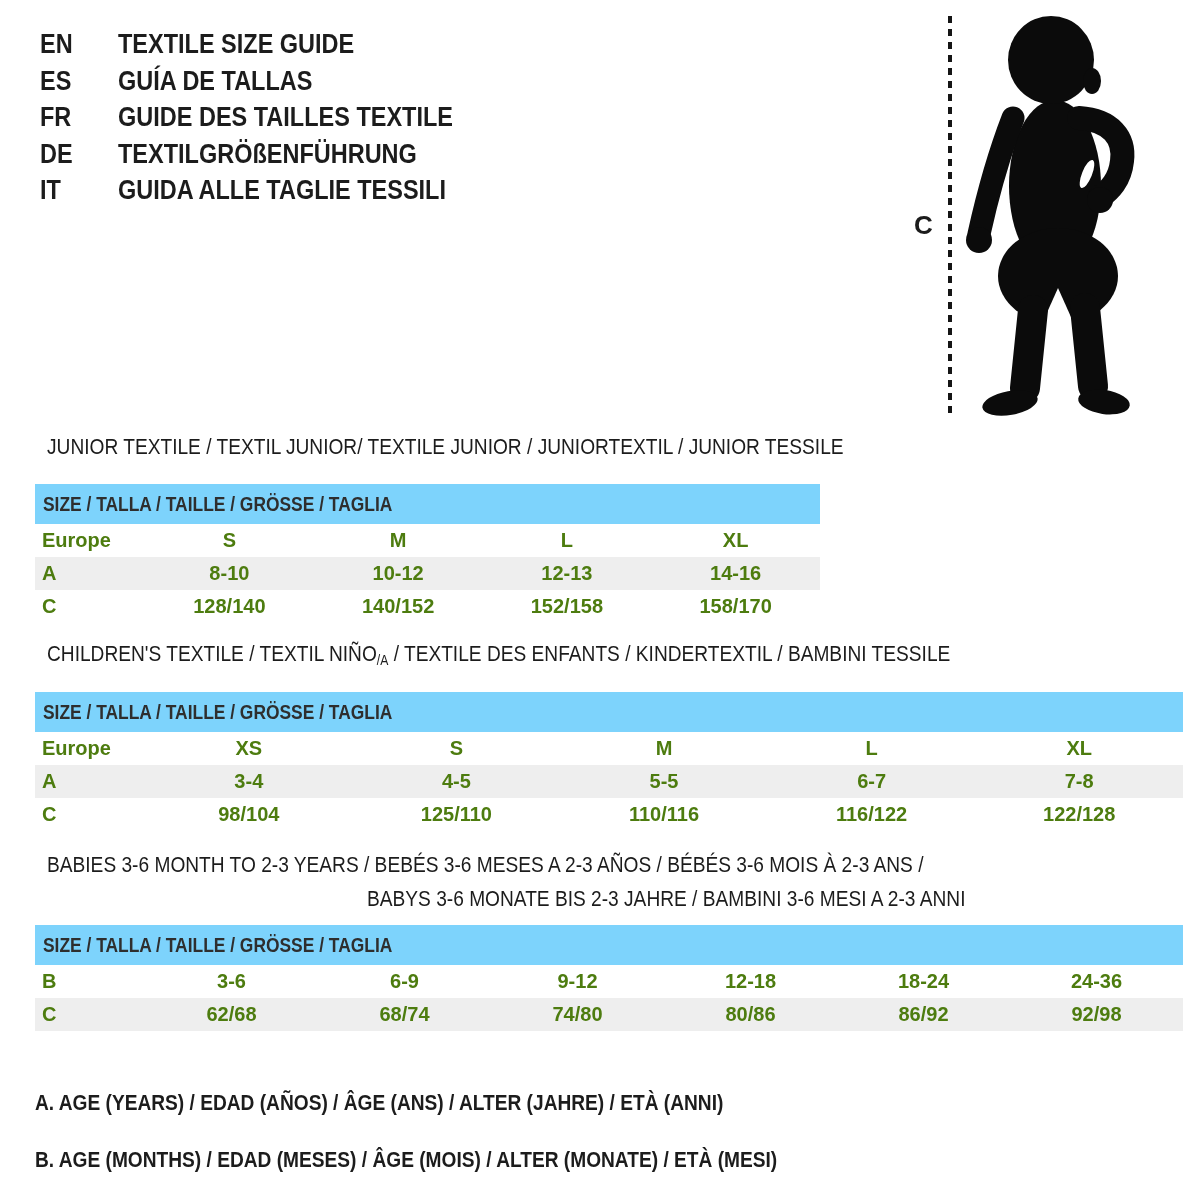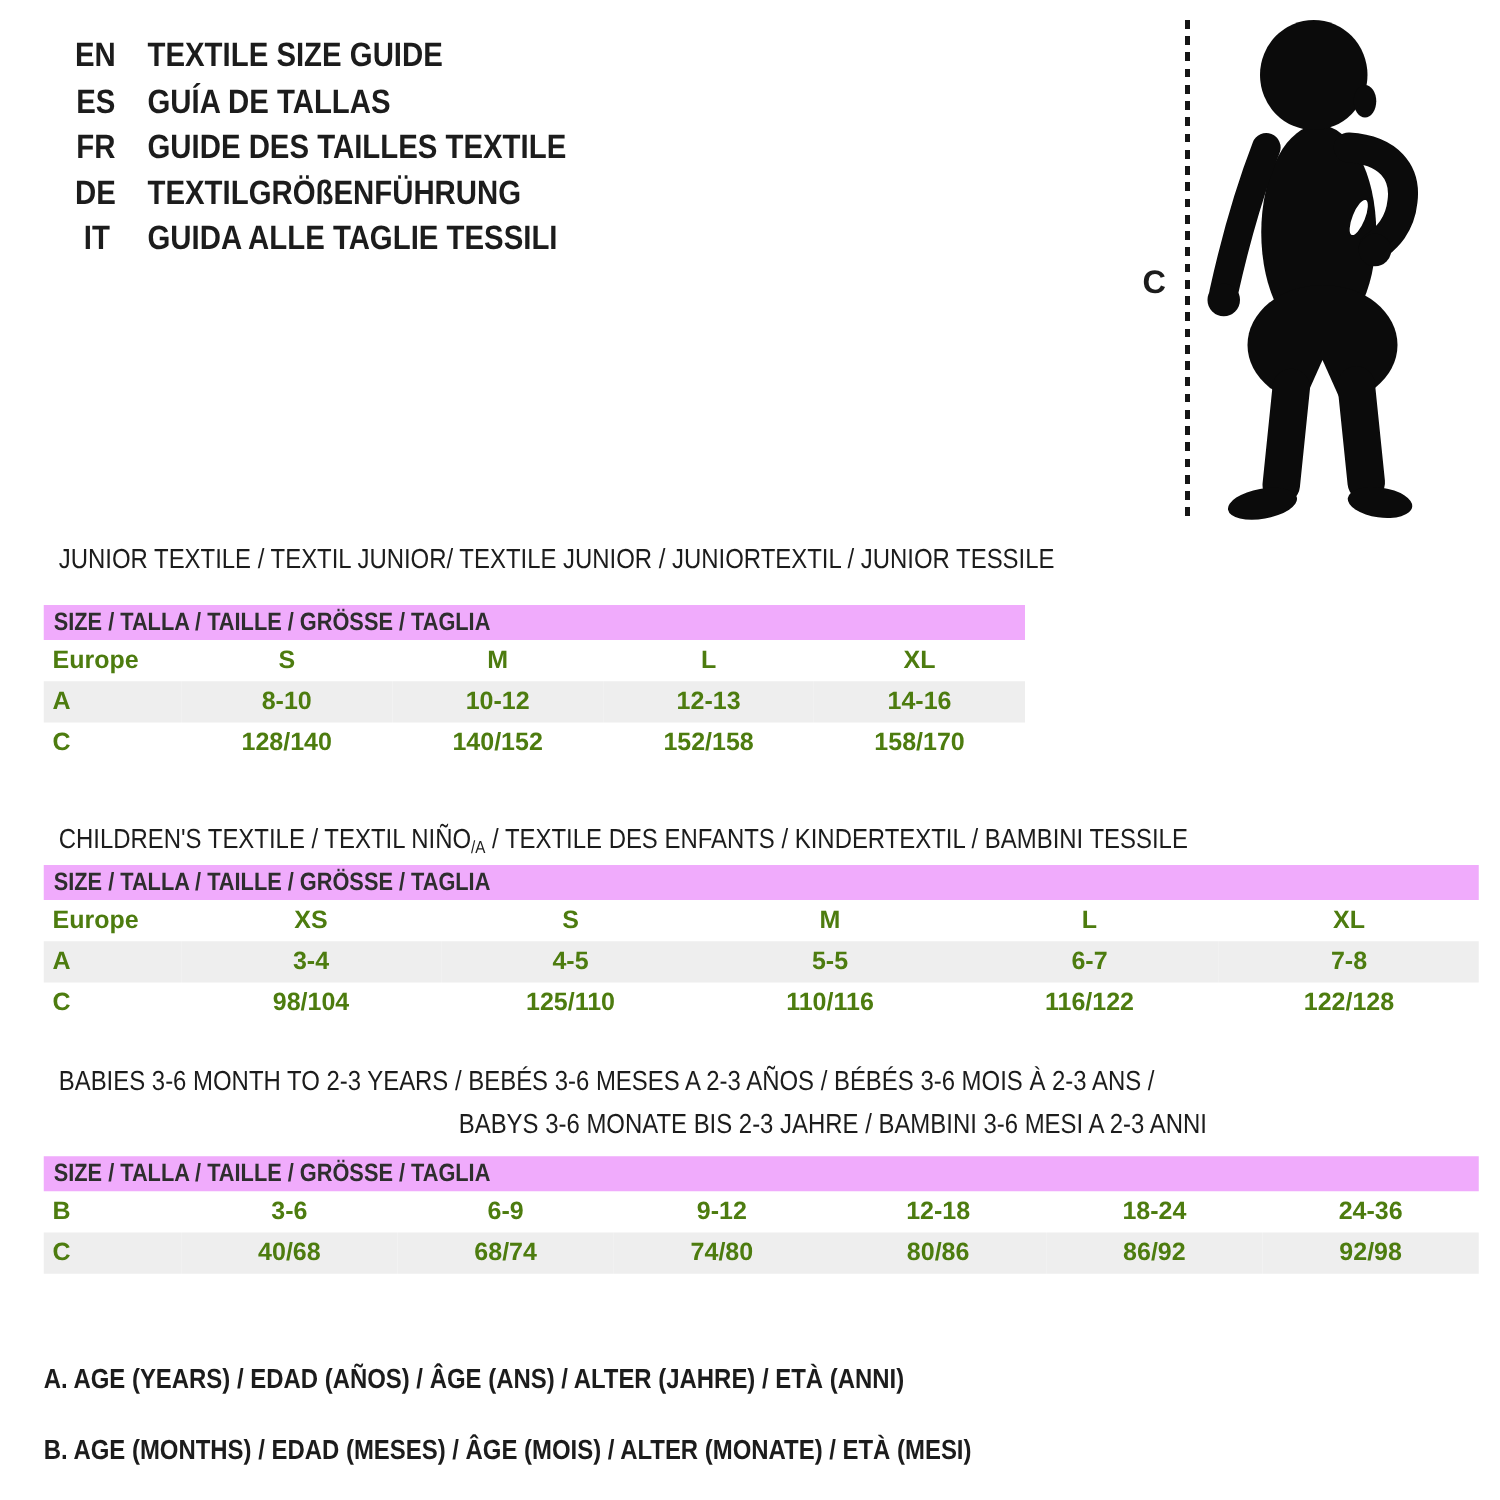--- a/index.html
+++ b/index.html
@@ -5,39 +5,39 @@
   html,body { margin:0; padding:0; background:#ffffff; }
   .page {
     position:relative; width:1200px; height:1200px; background:#ffffff;
     font-family:"Liberation Sans", sans-serif; color:#1c1c1c; overflow:hidden;
   }
   .cond { display:inline-block; transform:scaleX(0.87); transform-origin:0 50%; white-space:nowrap; }
 
   
   .lang-block { position:absolute; left:40px; top:26px; }
   .lang-row { display:flex; line-height:36.5px; font-size:27px; font-weight:700; letter-spacing:0; }
-  .lang-code { width:78px; flex:0 0 78px;text-align:center; }
+  .lang-code { width:78px; flex:0 0 78px; }
 
   
   .measure-line {
     position:absolute; left:948px; top:16px; width:4px; height:398px;
     background:repeating-linear-gradient(to bottom, #151515 0 7px, transparent 7px 13px);
   }
   .fig-c { position:absolute; left:914px; top:210px; font-size:26px; font-weight:700; }
   .baby-svg { position:absolute; left:963px; top:14px; width:180px; height:412px; }
 
   
   .sec-title { position:absolute; left:47px; font-size:22px; font-weight:400; line-height:24px; white-space:nowrap; }
   .sec-title.two-line { line-height:34px; }
   .title-sub { font-size:14px; vertical-align:-4px; }
 
   
   .tbl-wrap { position:absolute; left:35px; }
   .size-bar {
-    height:28px; background:#f0abfc; display:flex; align-items:center;
+    height:40px; background:#7dd3fc; display:flex; align-items:center;
     padding-left:8px; box-sizing:border-box; font-size:20px; font-weight:700; color:#2e2e2e;
   }
   table.size-table { border-collapse:collapse; table-layout:fixed; width:100%; }
   table.size-table td {
     height:33px; font-size:20px; font-weight:700; text-align:center;
     vertical-align:middle; padding:0; color:#4d7c0f;
   }
   table.size-table td.lbl { text-align:left; padding-left:7px; }
   table.size-table tr.alt td { background:#eeeeee; }
 
@@ -126,21 +126,21 @@
         <td class="lbl">C</td>
         <td>128/140</td>
         <td>140/152</td>
         <td>152/158</td>
         <td>158/170</td>
       </tr>
     </tbody>
       </table>
   </div>
 
-  <div class="sec-title" style="top:642px;margin-top:17px;">
+  <div class="sec-title" style="top:642px;">
     <span class="cond"><span>CHILDREN'S TEXTILE / TEXTIL NIÑO</span><span class="title-sub">/A</span><span> / TEXTILE DES ENFANTS / KINDERTEXTIL / BAMBINI TESSILE</span></span>
   </div>
   <div class="tbl-wrap" style="top:692px; width:1148px;">
     <div class="size-bar">
       <span class="cond">SIZE / TALLA / TAILLE / GRÖSSE / TAGLIA</span>
     </div>
     <table class="size-table">
       <colgroup>
           <col style="width:110px;">
           <col>
@@ -201,21 +201,21 @@
         <td class="lbl">B</td>
         <td>3-6</td>
         <td>6-9</td>
         <td>9-12</td>
         <td>12-18</td>
         <td>18-24</td>
         <td>24-36</td>
       </tr>
       <tr class="alt">
         <td class="lbl">C</td>
-        <td>40/68</td>
+        <td>62/68</td>
         <td>68/74</td>
         <td>74/80</td>
         <td>80/86</td>
         <td>86/92</td>
         <td>92/98</td>
       </tr>
     </tbody>
       </table>
   </div>
 

